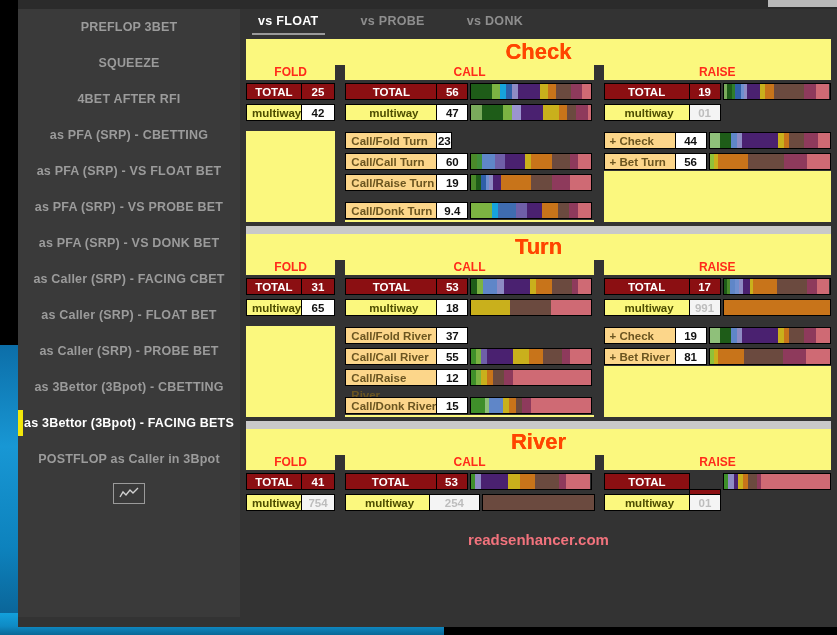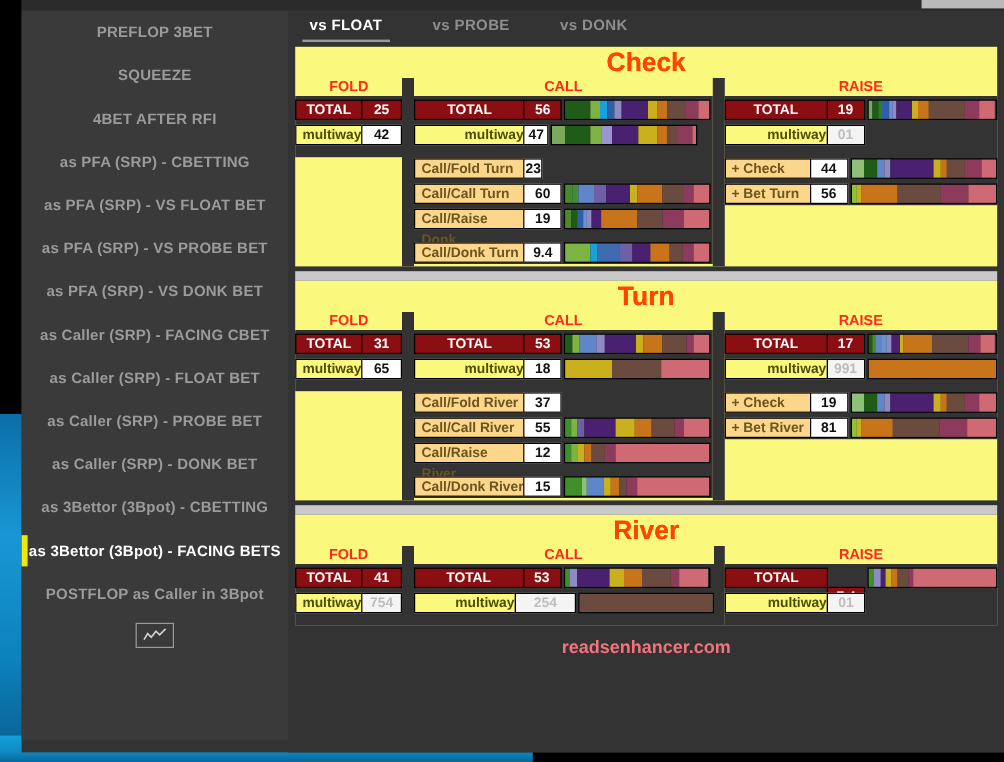--- a/index.html
+++ b/index.html
@@ -56,21 +56,21 @@
   .cFold{width:90px;}
   .cCall{width:250px;}
   .cRaise{width:229px;}
 
   .rowline{display:flex;align-items:center;height:19px;margin-bottom:2px;}
   .lbl{
     height:17px;line-height:17px;font-size:11.5px;font-weight:bold;
     border:1px solid #000;box-sizing:border-box;text-align:center;
   }
   .lbl.total{background:#8b0f12;color:#ffffff;}
-  .lbl.multi{background:#fbf87e;color:#4d4d00;text-align:right;padding-left:5px;}
+  .lbl.multi{background:#fbf87e;color:#4d4d00;text-align:center;padding-left:5px;}
   .lbl.tan{background:#fcd68a;color:#6b5520;text-align:left;padding-left:5px;}
   .val{
     height:17px;line-height:17px;font-size:11.5px;font-weight:bold;text-align:center;
     border:1px solid #000;box-sizing:border-box;
   }
   .val.dark{background:#8b0f12;color:#ffffff;}
   .val.white{background:#ffffff;color:#111111;}
   .val.faint{background:#f4f4f4;color:#bdbdbd;}
   .bar{height:17px;border:1px solid #000;box-sizing:border-box;display:flex;background:#2d2d2d;}
   .bar i{display:block;height:100%;}
@@ -108,21 +108,20 @@
       <div class="side-item"><span>PREFLOP 3BET</span></div>
       <div class="side-item"><span>SQUEEZE</span></div>
       <div class="side-item"><span>4BET AFTER RFI</span></div>
       <div class="side-item"><span>as PFA (SRP) - CBETTING</span></div>
       <div class="side-item"><span>as PFA (SRP) - VS FLOAT BET</span></div>
       <div class="side-item"><span>as PFA (SRP) - VS PROBE BET</span></div>
       <div class="side-item"><span>as PFA (SRP) - VS DONK BET</span></div>
       <div class="side-item"><span>as Caller (SRP) - FACING CBET</span></div>
       <div class="side-item"><span>as Caller (SRP) - FLOAT BET</span></div>
       <div class="side-item"><span>as Caller (SRP) - PROBE BET</span></div>
-      <div class="side-item"><span>as Caller (SRP) - DONK BET</span></div>
       <div class="side-item"><span>as 3Bettor (3Bpot) - CBETTING</span></div>
       <div class="side-item active"><span>as 3Bettor (3Bpot) - FACING BETS</span></div>
       <div class="side-item"><span>POSTFLOP as Caller in 3Bpot</span></div>
       <div id="chart-btn">
         <span class="box">
           <svg width="22" height="13" viewBox="0 0 22 13">
             <polyline points="2,10 5,5 8,8 12,3 15,6 20,1" fill="none" stroke="#d0d0d0" stroke-width="1.4"></polyline>
           </svg>
         </span>
       </div>
@@ -168,21 +167,21 @@
                     <i style="background: rgb(74, 33, 112); width: 18%;"></i>
                     <i style="background: rgb(201, 176, 28); width: 7%;"></i>
                     <i style="background: rgb(200, 116, 26); width: 7%;"></i>
                     <i style="background: rgb(107, 74, 63); width: 12%;"></i>
                     <i style="background: rgb(142, 58, 92); width: 9%;"></i>
                     <i style="background: rgb(207, 106, 116); width: 8%;"></i>
                   </div>
                 </div>
                 <div class="rowline">
                   <div class="lbl multi" style="width: 92px;">multiway</div>
-                  <div class="val white" style="width: 21px; margin-left: -1px;">47</div>
+                  <div class="val white" style="width: 32px; margin-left: -1px;">47</div>
                   <div class="bar" style="width: 122px; margin-left: 2px;">
                     <i style="background: rgb(122, 171, 92); width: 9%;"></i>
                     <i style="background: rgb(30, 92, 24); width: 17%;"></i>
                     <i style="background: rgb(124, 179, 66); width: 8%;"></i>
                     <i style="background: rgb(155, 148, 207); width: 7%;"></i>
                     <i style="background: rgb(74, 33, 112); width: 19%;"></i>
                     <i style="background: rgb(201, 176, 28); width: 13%;"></i>
                     <i style="background: rgb(200, 116, 26); width: 7%;"></i>
                     <i style="background: rgb(107, 74, 63); width: 7%;"></i>
                     <i style="background: rgb(142, 58, 92); width: 10%;"></i>
@@ -205,21 +204,21 @@
                     <i style="background: rgb(111, 95, 168); width: 8%;"></i>
                     <i style="background: rgb(74, 33, 112); width: 17%;"></i>
                     <i style="background: rgb(201, 176, 28); width: 5%;"></i>
                     <i style="background: rgb(200, 116, 26); width: 17%;"></i>
                     <i style="background: rgb(107, 74, 63); width: 15%;"></i>
                     <i style="background: rgb(142, 58, 92); width: 7%;"></i>
                     <i style="background: rgb(207, 106, 116); width: 11%;"></i>
                   </div>
                 </div>
                 <div class="rowline">
-                  <div class="lbl tan" style="width: 92px;">Call/Raise Donk</div>
+                  <div class="lbl tan" style="width: 92px;">Call/Raise Turn</div>
                   <div class="val white" style="width: 32px; margin-left: -1px;">19</div>
                   <div class="bar" style="width: 122px; margin-left: 2px;">
                     <i style="background: rgb(74, 138, 42); width: 4%;"></i>
                     <i style="background: rgb(30, 92, 24); width: 4%;"></i>
                     <i style="background: rgb(47, 95, 168); width: 4%;"></i>
                     <i style="background: rgb(111, 143, 207); width: 3%;"></i>
                     <i style="background: rgb(142, 139, 196); width: 3%;"></i>
                     <i style="background: rgb(74, 33, 112); width: 7%;"></i>
                     <i style="background: rgb(200, 116, 26); width: 25%;"></i>
                     <i style="background: rgb(107, 74, 63); width: 17%;"></i>

